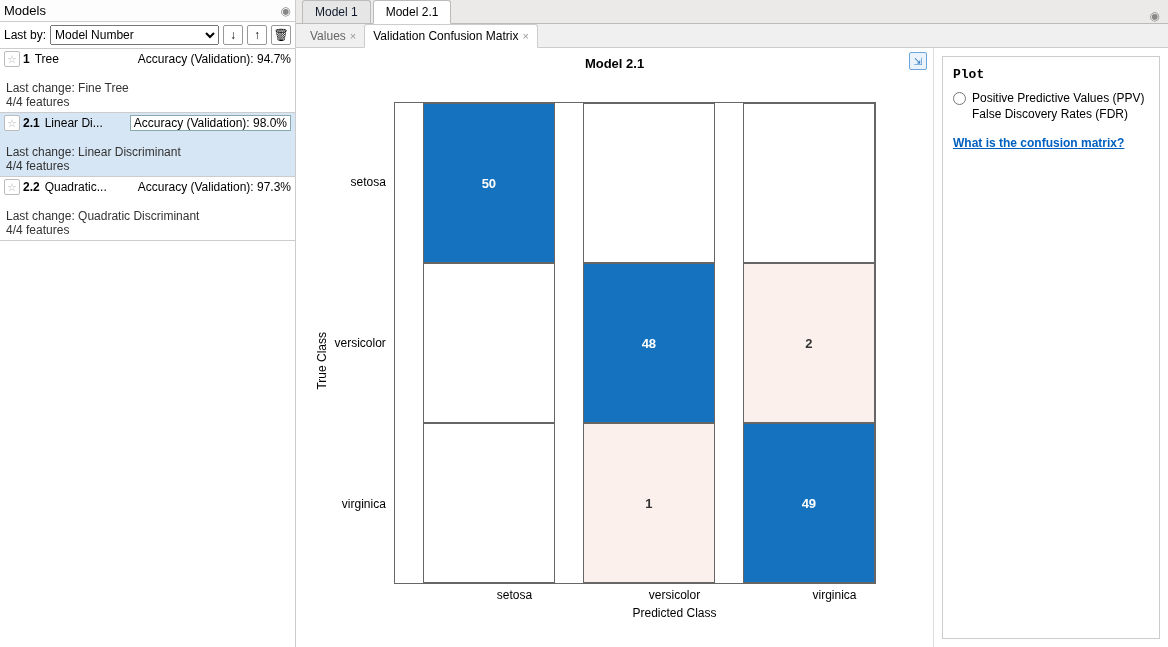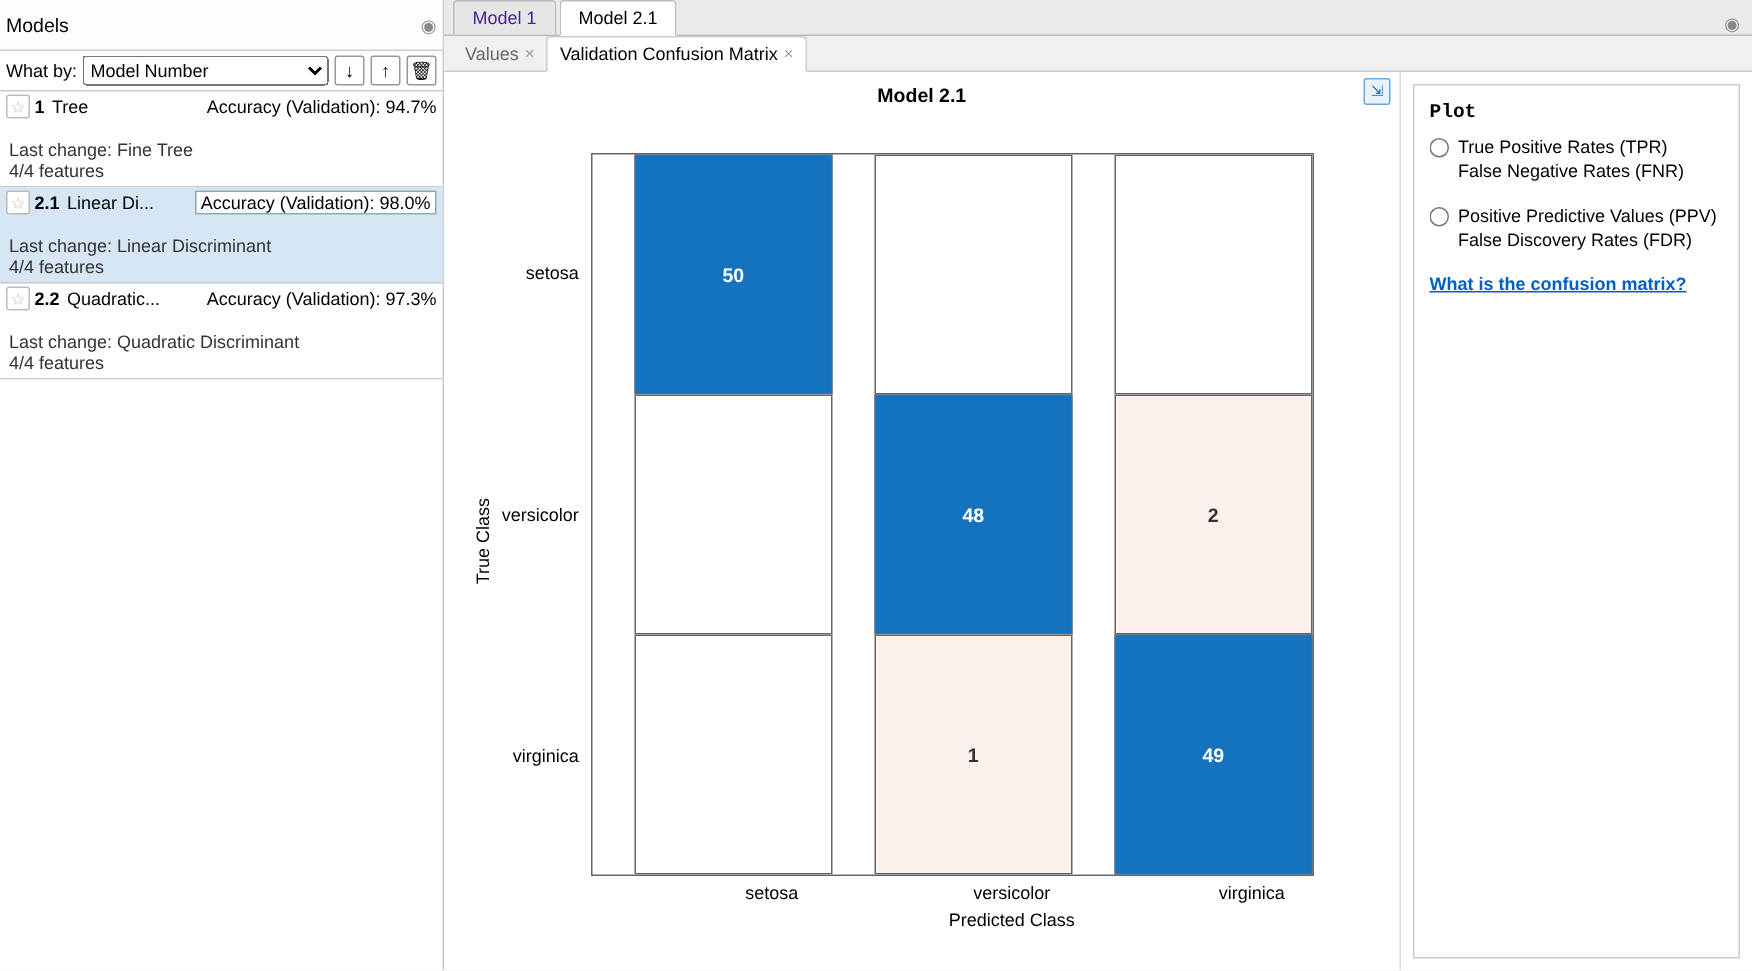--- a/index.html
+++ b/index.html
@@ -14,21 +14,21 @@
   overflow: hidden;
 }
 .left-panel {
   width: 296px;
   background: #fff;
   border-right: 1px solid #ccc;
   display: flex;
   flex-direction: column;
 }
 .panel-header {
-  height: 34px;
+  height: 22px;
   border-bottom: 1px solid #ccc;
   display: flex;
   align-items: center;
   padding: 0 4px;
   font-size: 13px;
   background: #fdfdfd;
   justify-content: space-between;
 }
 .panel-header .title { font-weight: normal; }
 .sort-row {
@@ -114,21 +114,21 @@
 }
 .tab {
   padding: 4px 12px 4px 12px;
   border: 1px solid #bbb;
   border-bottom: none;
   background: #e6e6e6;
   margin-right: 2px;
   font-size: 12px;
   cursor: pointer;
   border-radius: 3px 3px 0 0;
-  color:#4c1d95;
+  color:#0f172a;
 }
 .tab.active {
   background: #fff;
   color:#000;
   border-bottom: 1px solid #fff;
   position: relative;
   top: 1px;
 }
 .tabstrip .cog {
   margin-left:auto; margin-right:8px; color:#888; cursor:pointer;
@@ -221,21 +221,21 @@
 </style>
 </head>
 <body>
 
 <div class="left-panel">
   <div class="panel-header">
     <span class="title">Models</span>
     <span class="gear-icon">◉</span>
   </div>
   <div class="sort-row">
-    <span>What by:</span>
+    <span>Last by:</span>
     <select>
       <option>Model Number</option>
     </select>
     <button class="icon-btn">↓</button>
     <button class="icon-btn">↑</button>
     <button class="icon-btn">🗑</button>
   </div>
   <div class="model-list" id="model-list">
       <div class="model-item">
         <div class="model-row1">
@@ -327,27 +327,20 @@
           </div>
         </div>
       </div>
     </div>
     <div class="options">
       <div class="options-title">Plot</div>
       <div id="radios">
           <label class="radio-item">
             <input type="radio" name="plotopt" style="">
             <div class="labels">
-              <div>True Positive Rates (TPR)</div>
-              <div>False Negative Rates (FNR)</div>
-            </div>
-          </label>
-          <label class="radio-item">
-            <input type="radio" name="plotopt" style="">
-            <div class="labels">
               <div>Positive Predictive Values (PPV)</div>
               <div>False Discovery Rates (FDR)</div>
             </div>
           </label>
         </div>
       <a class="help-link">What is the confusion matrix?</a>
     </div>
   </div>
 </div>
 

